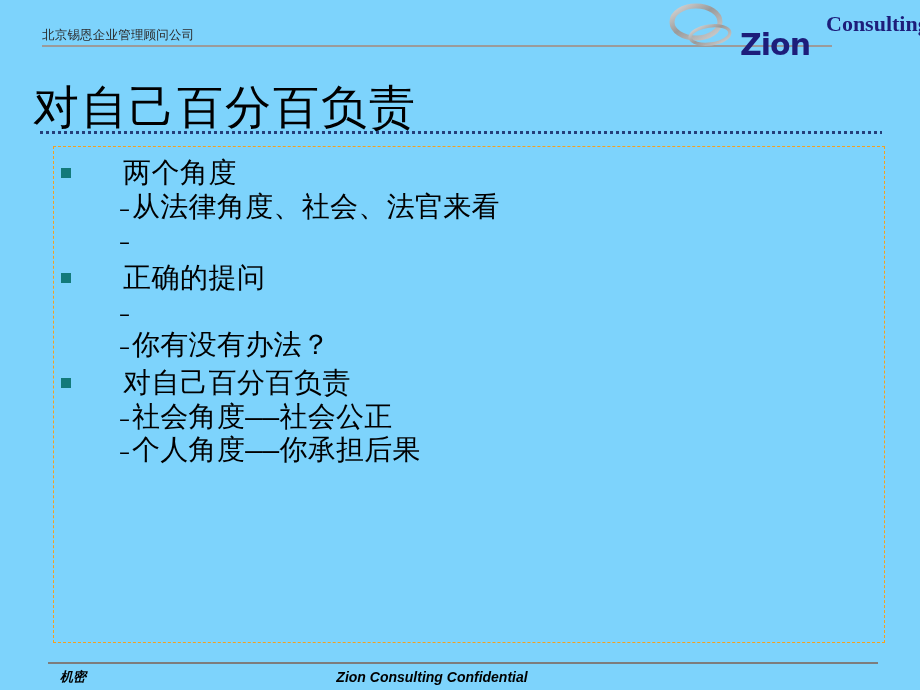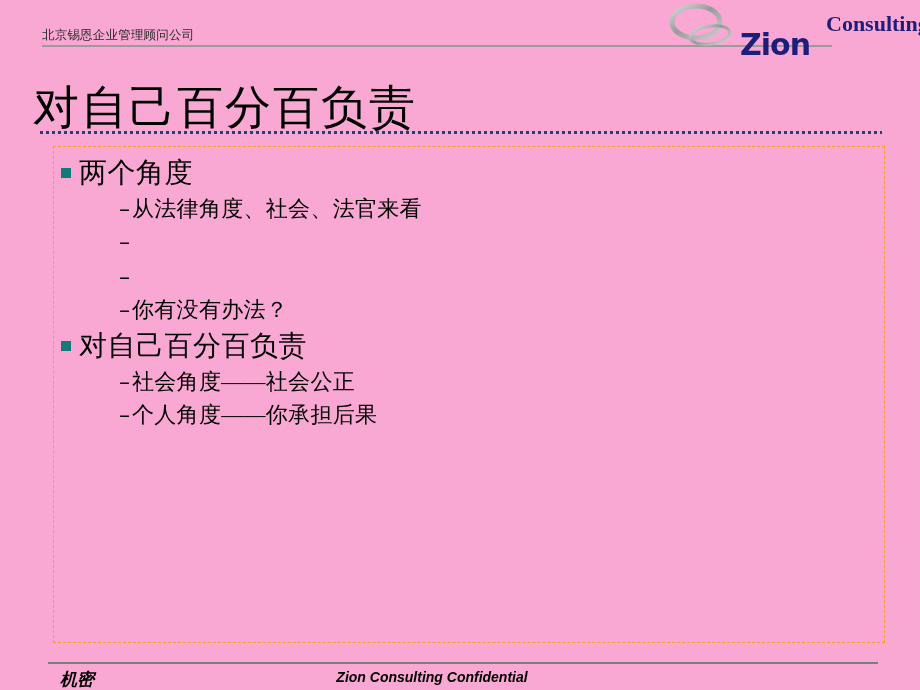--- a/index.html
+++ b/index.html
@@ -12,21 +12,21 @@
     height: 690px;
     position: relative;
     overflow: hidden;
     font-family: "Liberation Sans", sans-serif;
     -webkit-font-smoothing: antialiased;
   }
 
   .slide {
     position: absolute;
     inset: 0;
-    background: #f9a8d4;
+    background: #7dd3fc;
   }
 
   
   .header-company {
     position: absolute;
     left: 42px;
     top: 27px;
     font-family: "DejaVu Sans", "Liberation Sans", sans-serif;
     font-size: 12.5px;
     color: #2b2b2b;
@@ -127,20 +127,21 @@
   }
 
   .group {
     margin-bottom: 2px;
   }
 
   .lvl1 {
     display: flex;
     align-items: flex-start;
     margin-bottom: 1px;
+    gap: 44px;
   }
   .sq-bullet {
     flex: 0 0 auto;
     width: 10px;
     height: 10px;
     background: #137a7a;
     margin-top: 13px;
     margin-right: 8px;
   }
   .lvl1-text {
@@ -160,22 +161,22 @@
   }
   .dash-bullet {
     flex: 0 0 auto;
     font-family: "DejaVu Sans", "Liberation Sans", sans-serif;
     font-size: 22px;
     line-height: 33px;
     color: #000000;
     margin-right: 2px;
   }
   .lvl2-text {
-    font-family: Liberation Serif, serif;
-    font-size: 22px;
+    font-family: Liberation Mono, monospace;
+    font-size: 28px;
     line-height: 33px;
     color: #000000;
     letter-spacing: 0.3px;
     white-space: nowrap;
   }
 
   
   .footer-rule {
     position: absolute;
     left: 48px;
@@ -184,21 +185,21 @@
     height: 2px;
     background: #7d7d7d;
   }
   .footer-left {
     position: absolute;
     left: 60px;
     top: 668px;
     font-family: "DejaVu Sans", "Liberation Sans", sans-serif;
     font-weight: bold;
     font-style: italic;
-    font-size: 17px;
+    font-size: 13px;
     color: #000000;
     white-space: nowrap;
   }
   .footer-center {
     position: absolute;
     left: 0;
     top: 669px;
     width: 864px;
     text-align: center;
     font-family: "Liberation Sans", "DejaVu Sans", sans-serif;
@@ -247,20 +248,24 @@
         <div class="lvl2">
           <span class="dash-bullet">–</span>
           <span class="lvl2-text">从法律角度、社会、法官来看</span>
         </div>
         <div class="lvl2">
           <span class="dash-bullet">–</span>
         </div>
       </div>
 
       <div class="group">
+        <div class="lvl1">
+          <span class="sq-bullet"></span>
+          <span class="lvl1-text">正确的提问</span>
+        </div>
         <div class="lvl2">
           <span class="dash-bullet">–</span>
         </div>
         <div class="lvl2">
           <span class="dash-bullet">–</span>
           <span class="lvl2-text">你有没有办法？</span>
         </div>
       </div>
 
       <div class="group">

